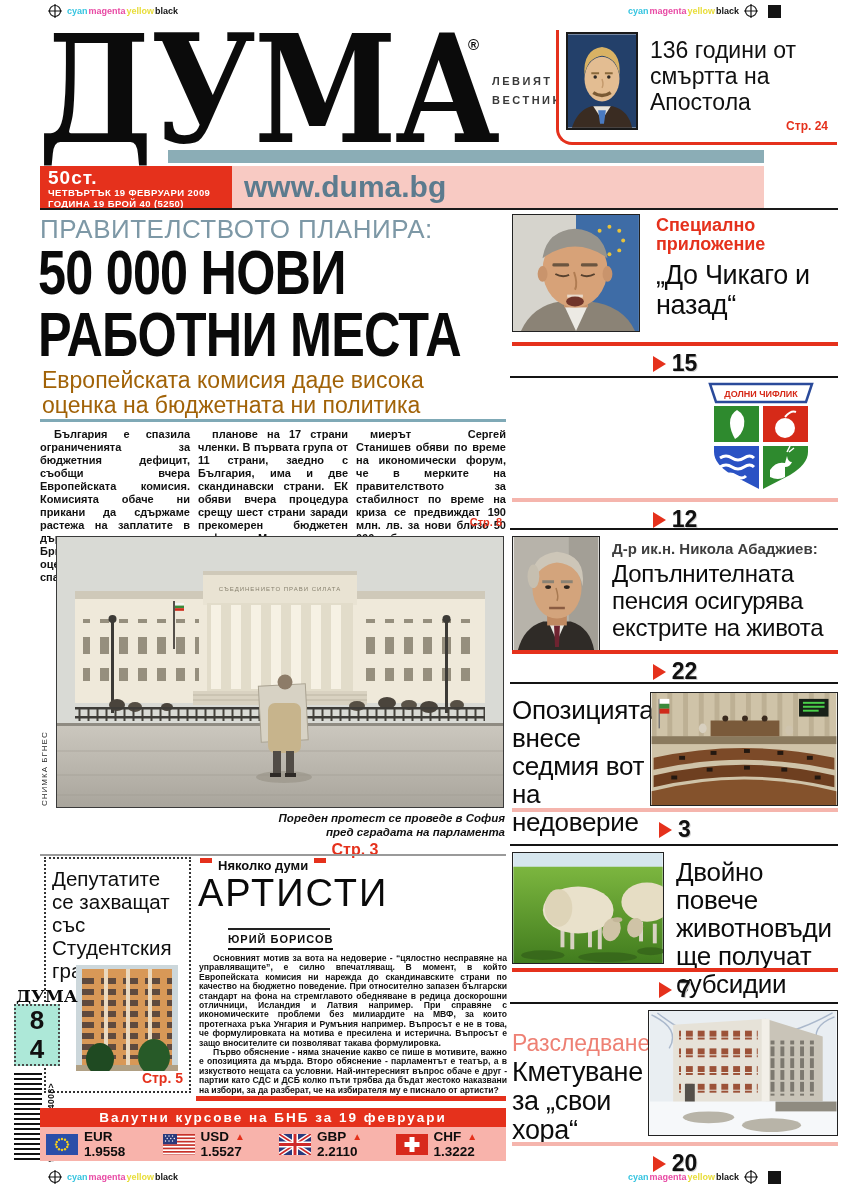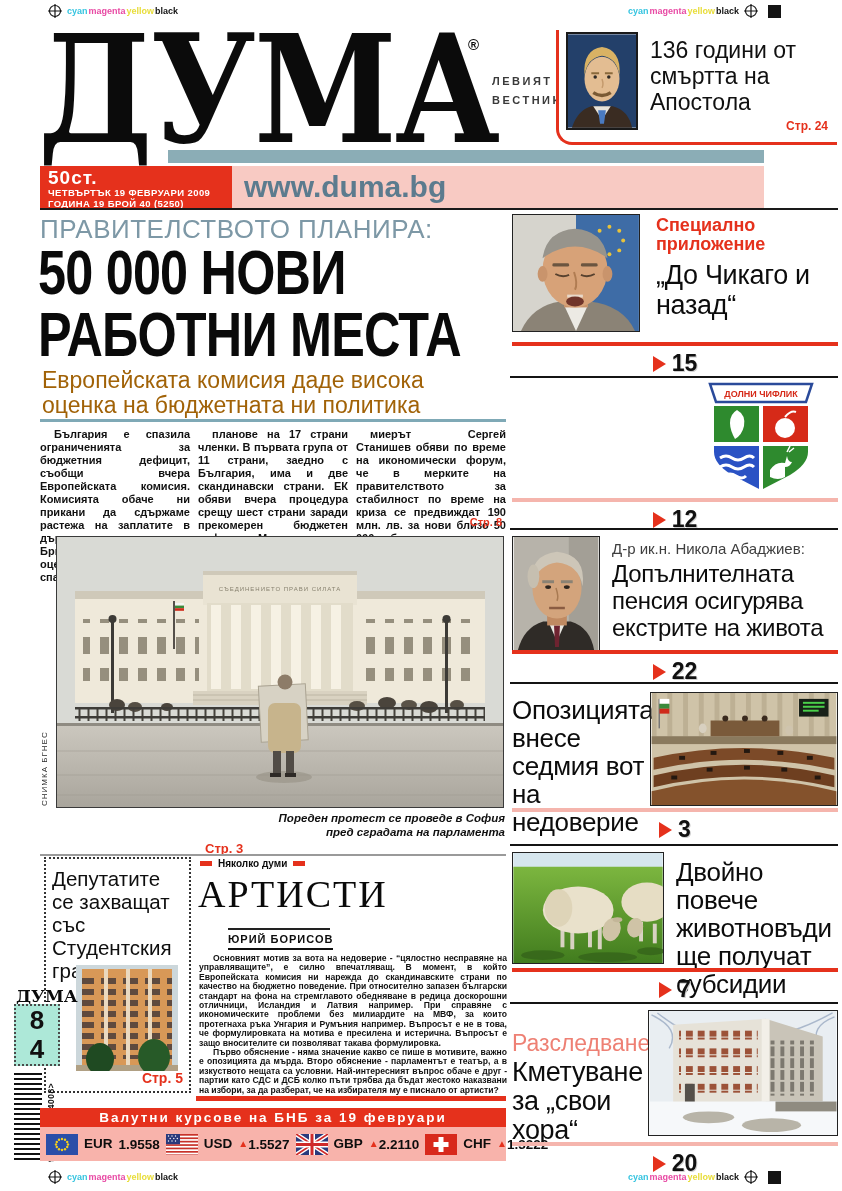--- a/index.html
+++ b/index.html
@@ -53,51 +53,51 @@
   #lead-subhead{left:42px;top:368px;width:455px;font-size:23px;line-height:25px;color:#a16207;font-weight:400}
   #blue-rule{left:40px;top:419px;width:466px;height:3px;background:#7fa9b6}
   #lead-cols{left:40px;top:428px;width:466px;display:flex;gap:8px}
   .lead-col{width:150px;font-size:11px;line-height:13px;font-weight:700;color:#111;text-align:justify;text-indent:14px}
   #lead-pageref{left:340px;top:516px;width:162px;text-align:right;color:var(--red);font-weight:700;font-size:11px}
   #main-photo{left:56px;top:536px;width:448px;height:272px;border:1px solid #3a3a3a;background:#d9dad5}
   #photo-credit{left:40px;top:806px;transform:rotate(-90deg);transform-origin:left top;font-size:8px;letter-spacing:1px;color:#2a2a2a;white-space:nowrap}
   .caption{left:205px;width:300px;text-align:right;font-size:11.5px;font-style:italic;font-weight:700;color:#101010}
   #caption1{top:812px}
   #caption2{top:826px}
-  #caption-page{left:205px;top:841px;width:300px;text-align:left;color:var(--red);font-weight:700;font-size:13px}
+  #caption-page{left:205px;top:841px;width:300px;text-align:center;color:var(--red);font-weight:700;font-size:16px}
   #gray-rule{left:40px;top:854px;width:466px;height:2px;background:#9a9a9a}
 
   
   #left-box{left:44px;top:857px;width:147px;height:236px;border:2px dotted #333}
   #lb-title{padding:8px 5px 0 6px;font-size:20.5px;line-height:23px;color:#0e0e0e}
   #dorm-photo{position:absolute;left:30px;top:106px;width:102px;height:106px}
   #lb-page{position:absolute;right:6px;bottom:5px;color:var(--red);font-weight:700;font-size:14px}
 
   
   #edge-logo{left:16px;top:986px;font-family:"DejaVu Serif",serif;font-weight:700;font-size:17px;color:#0b0b0b}
   #edge-nums{left:14px;top:1004px;width:46px;height:62px;background:#ade8d8;border:2px dotted #4a4a4a;text-align:center}
   #edge-nums span{display:block;font-size:26px;font-weight:700;line-height:29px;color:#101010}
   #edge-barcode{left:14px;top:1072px;width:28px;height:88px;background:repeating-linear-gradient(0deg,#111 0 2px,#fff 2px 5px)}
   #edge-digits{left:46px;top:1162px;transform:rotate(-90deg);transform-origin:left top;font-size:8.5px;font-weight:700;color:#111;white-space:nowrap;letter-spacing:.5px}
 
   
-  #op-rubric{left:200px;top:858px;display:flex;align-items:center;gap:6px;font-size:10px;font-weight:700;color:#0d0d0d}
+  #op-rubric{left:200px;top:858px;display:flex;align-items:flex-start;gap:6px;font-size:13px;font-weight:700;color:#0d0d0d}
   .red-dash{width:12px;height:5px;background:var(--red)}
-  #op-title{left:198px;top:872px;font-family:Liberation Serif, serif;font-size:38px;letter-spacing:2px;color:#0a0a0a}
+  #op-title{left:198px;top:872px;font-family:Liberation Sans, sans-serif;font-size:38px;letter-spacing:2px;color:#0a0a0a}
   #op-subrule{left:228px;top:928px;width:102px;height:1.5px;background:#222}
   #op-author{left:228px;top:933px;font-size:11px;font-weight:700;letter-spacing:1px;color:#0d0d0d;border-bottom:2px solid #111;padding-bottom:3px}
   #op-body{left:199px;top:954px;width:308px}
   #op-body p{font-size:8.6px;line-height:9.4px;font-weight:700;color:#111;text-align:justify;text-indent:14px}
   #op-redrule{left:196px;top:1096px;width:310px;height:5px;background:var(--red)}
 
   
   #fx-head{left:40px;top:1108px;width:466px;height:19px;background:var(--red);color:#fff;font-size:13.5px;font-weight:700;letter-spacing:2px;text-align:center;line-height:19px}
   #fx-row{left:40px;top:1127px;width:466px;height:34px;background:#f8b3ab;display:flex}
   .fx-cell{flex:1;display:flex;align-items:center;padding-left:6px;gap:6px}
-  .fx-txt{display:flex;justify-content:center}
+  .fx-txt{display:flex;flex-direction:column;justify-content:center}
   .fx-code-row{display:flex;align-items:center;gap:6px;font-size:13.5px;font-weight:700;color:#0d0d0d;line-height:14px}
   .fx-arrow{color:var(--red);font-size:10px;line-height:10px}
   .fx-val{font-size:13.5px;font-weight:700;color:#0d0d0d;line-height:15px}
 
   
   .sbi{position:absolute;left:510px;width:330px}
   .sbi-photo{position:absolute;border:1px solid #222}
   .sbi-kicker{position:absolute;font-weight:700}
   .sbi-title{position:absolute;color:#0c0c0c;letter-spacing:-.3px}
   .sbi-rule{position:absolute;left:2px;right:2px;height:4px}
@@ -118,21 +118,21 @@
 
   #sb2{top:382px;height:148px}
   #sb2 .sbi-title{left:2px;top:6px;width:200px;font-size:27px;line-height:31px}
   #sb2 .crest{left:192px;top:0;width:118px;height:112px}
   #sb2 .sbi-rule{top:116px}
   #sb2 .sbi-page{top:124px}
   #sep2{top:528px}
 
   #sb3{top:534px;height:148px}
   #sb3 .sbi-photo{left:2px;top:2px;width:88px;height:116px}
-  #sb3 .sbi-kicker{left:102px;top:6px;width:230px;font-size:15px;color:#3e3e3e;font-weight:400}
+  #sb3 .sbi-kicker{left:102px;top:6px;width:230px;font-size:15px;color:#3e3e3e;font-weight:700}
   #sb3 .sbi-title{left:102px;top:26px;width:232px;font-size:24px;line-height:27px}
   #sb3 .sbi-rule{top:116px}
   #sb3 .sbi-page{top:124px}
   #sep3{top:682px}
 
   #sb4{top:688px;height:156px}
   #sb4 .sbi-title{left:2px;top:8px;width:150px;font-size:26px;line-height:28px}
   #sb4 .sbi-photo{left:140px;top:4px;width:188px;height:114px}
   #sb4 .sbi-rule{top:120px;background:var(--pinkrule)}
   #sb4 .sbi-page{top:128px}

